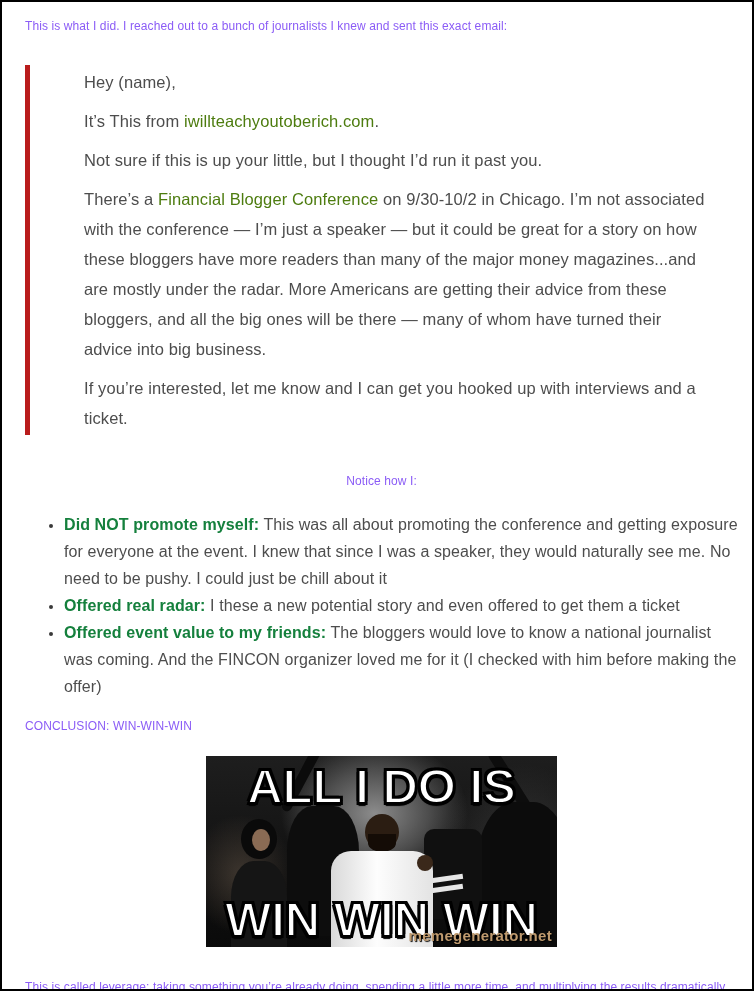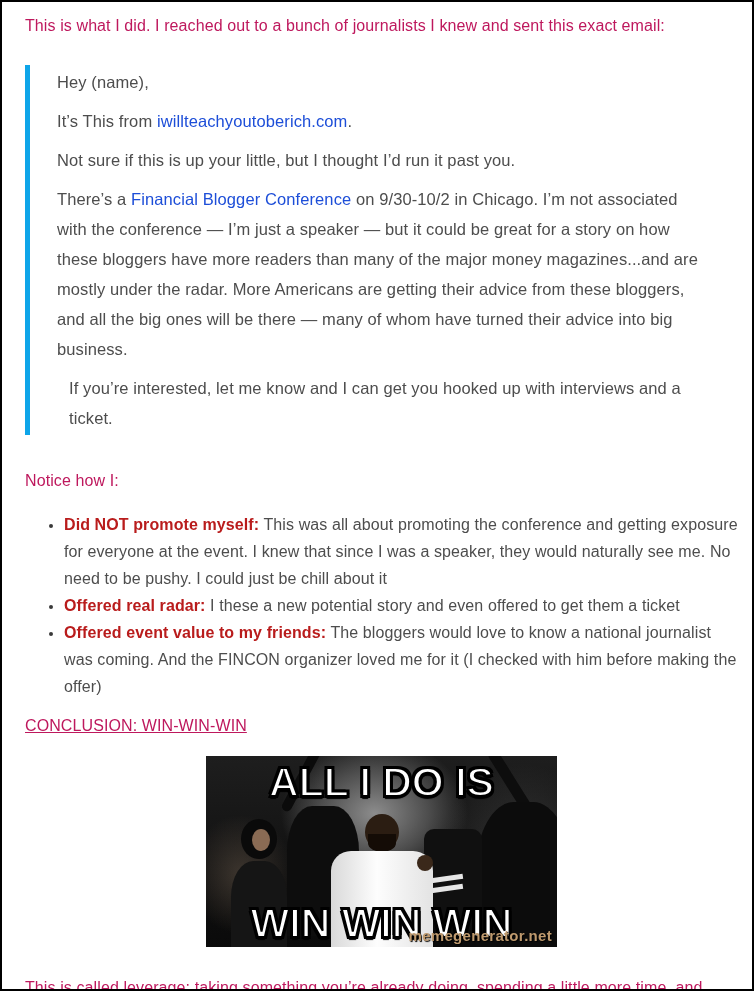--- a/index.html
+++ b/index.html
@@ -10,63 +10,63 @@
     border: 2px solid #000000;
     background: #ffffff;
     overflow: hidden;
     font-family: "Liberation Sans", sans-serif;
     color: #4d4d4d;
   }
   .content { padding: 10px 14px 0 23px; }
 
   .body-text {
     margin: 0;
-    font-size: 16px;
+    font-size: 12px;
     line-height: 28px;
-    color: #be185d;
+    color: #8b5cf6;
     letter-spacing: 0.1px;
   }
   .intro { margin: 0; }
 
   .email-quote {
     margin: 25px 0 0 0;
-    border-left: 5px solid #0ea5e9;
-    padding: 2px 30px 2px 27px;
+    border-left: 5px solid #b91c1c;
+    padding: 2px 30px 2px 54px;
   }
   .email-quote p {
     margin: 0 0 9px 0;
     font-size: 16.5px;
     line-height: 30px;
     color: #4d4d4d;
     letter-spacing: 0.1px;
   }
-  .email-quote p:last-child { margin-bottom: 0; margin-left: 12px; }
+  .email-quote p:last-child { margin-bottom: 0; }
 
   .link {
-    color: #1d4ed8;
+    color: #4d7c0f;
     text-decoration: none;
     cursor: pointer;
   }
 
-  .notice-heading { margin-top: 32px; }
+  .notice-heading { margin-top: 32px; text-align: center; }
 
   .notice-list {
     margin: 16px 0 0 0;
     padding: 0 0 0 39px;
   }
   .notice-list li {
     font-size: 16px;
     line-height: 27px;
     color: #4d4d4d;
     letter-spacing: 0.1px;
   }
   .notice-list li::marker { color: #3a3a3a; font-size: 13px; }
-  .notice-list strong { color: #b91c1c; font-weight: 700; }
+  .notice-list strong { color: #15803d; font-weight: 700; }
 
-  .conclusion { margin-top: 12px; text-decoration: underline; }
+  .conclusion { margin-top: 12px; }
 
   .meme-wrap { margin-top: 16px; text-align: center; }
   .meme {
     position: relative;
     display: inline-block;
     width: 351px;
     height: 191px;
     overflow: hidden;
     background:
       radial-gradient(ellipse 120px 95px at 48% 30%, #8c8c8c 0%, rgba(95,95,95,0.75) 45%, rgba(25,25,25,0) 78%),
@@ -92,21 +92,21 @@
                    background: linear-gradient(90deg, #d9d9d9 0%, #fdfdfd 45%, #e3e3e3 100%);
                    border-radius: 20px 20px 0 0; }
   .khaled-hand   { left: 60%; top: 52%; width: 16px; height: 16px; background: #3a281a; border-radius: 50%; }
 
   .meme-text {
     z-index: 3;
     left: 0; right: 0;
     text-align: center;
     color: #ffffff;
     font-weight: 700;
-    font-size: 41px;
+    font-size: 49px;
     letter-spacing: 0px;
     line-height: 1;
     -webkit-text-stroke: 2px #000;
     text-shadow:
       -2px -2px 0 #000, 2px -2px 0 #000,
       -2px  2px 0 #000, 2px  2px 0 #000,
        0 3px 1px #000;
   }
   .meme-text.top { top: 6px; }
   .meme-text.bottom { bottom: 3px; }

